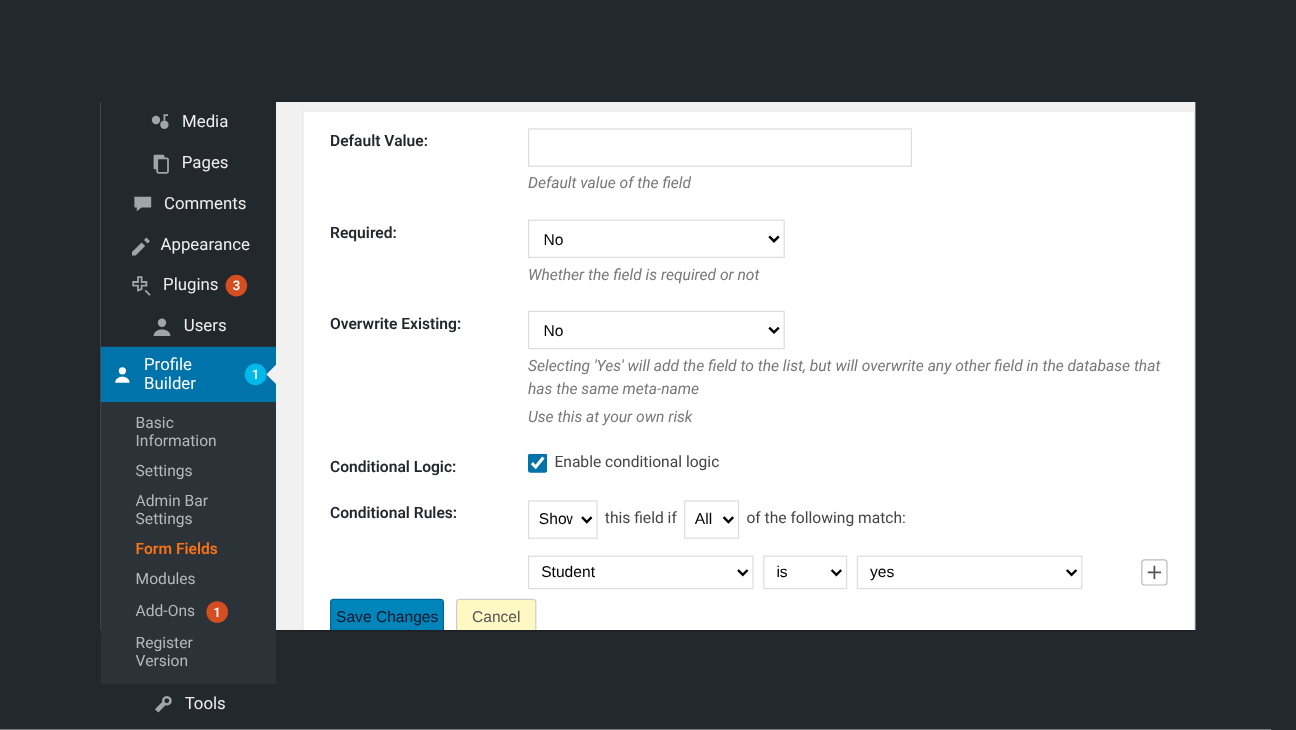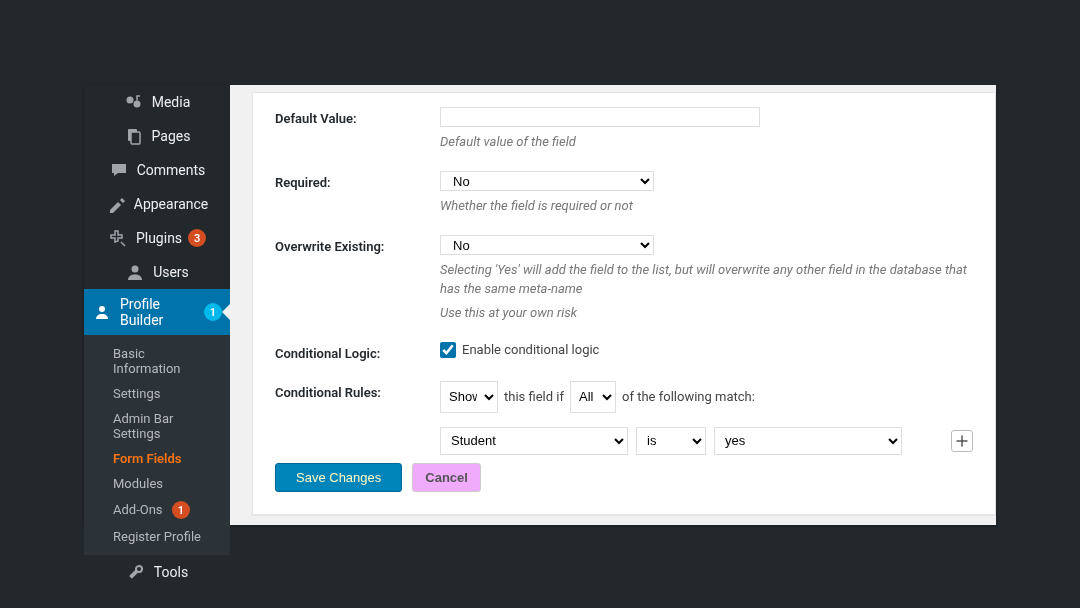--- a/index.html
+++ b/index.html
@@ -106,21 +106,21 @@
     width: 165px;
     font-weight: 600;
     color: #23282d;
     font-size: 13px;
     padding-top: 4px;
   }
   .form-field { flex: 1; }
   .form-field input[type="text"],
   .form-field select.wide {
     width: 320px;
-    height: 20px;
+    height: 32px;
     border: 1px solid #ddd;
     background: #fff;
     padding: 0 8px;
     font-size: 13px;
   }
   .form-field select { height: 32px; border: 1px solid #ddd; background: #fff; font-size: 13px; padding: 0 4px;}
   .desc {
     color: #777;
     font-style: italic;
     font-size: 13px;
@@ -147,35 +147,34 @@
     justify-content: center;
     font-size: 15px;
     color: #555;
     cursor: pointer;
     margin-left: auto;
   }
   .save-row { display: flex; gap: 10px; margin-top: 8px; }
   .btn-primary {
     background: #0085ba;
     border: 1px solid #006799;
-    color: #fef9c3;
-    padding: 6px 20px;
+    color: #0f172a;
+    padding: 6px 4px;
     font-size: 13px;
     border-radius: 3px;
     cursor: pointer;
   }
   .btn-secondary {
-    background: #f0abfc;
+    background: #fef9c3;
     border: 1px solid #ccc;
     color: #555;
     padding: 6px 12px;
     font-size: 13px;
     border-radius: 3px;
     cursor: pointer;
-    font-weight: bold;
   }
   svg { display: block; }
 </style>
 </head>
 <body>
 
 <div class="frame">
   <div class="sidebar">
 
     <div class="menu-item">
@@ -249,21 +248,21 @@
     <div class="submenu">
       <div class="submenu-item"><span>Basic Information</span></div>
       <div class="submenu-item"><span>Settings</span></div>
       <div class="submenu-item"><span>Admin Bar Settings</span></div>
       <div class="submenu-item active"><span>Form Fields</span></div>
       <div class="submenu-item"><span>Modules</span></div>
       <div class="submenu-item">
         <span>Add-Ons</span>
         <span class="badge badge-red">1</span>
       </div>
-      <div class="submenu-item"><span>Register Profile</span></div>
+      <div class="submenu-item"><span>Register Version</span></div>
     </div>
 
     <div class="menu-item">
       <span class="icon">
         <svg width="20" height="20" viewBox="0 0 20 20" fill="currentColor">
             <path d="M13 3a4 4 0 0 0-3.9 5l-6 6 2.8 2.8 6-6A4 4 0 1 0 13 3zm0 6a2 2 0 1 1 0-4 2 2 0 0 1 0 4z"></path>
           </svg>
       </span>
       <span>Tools</span>
     </div>

